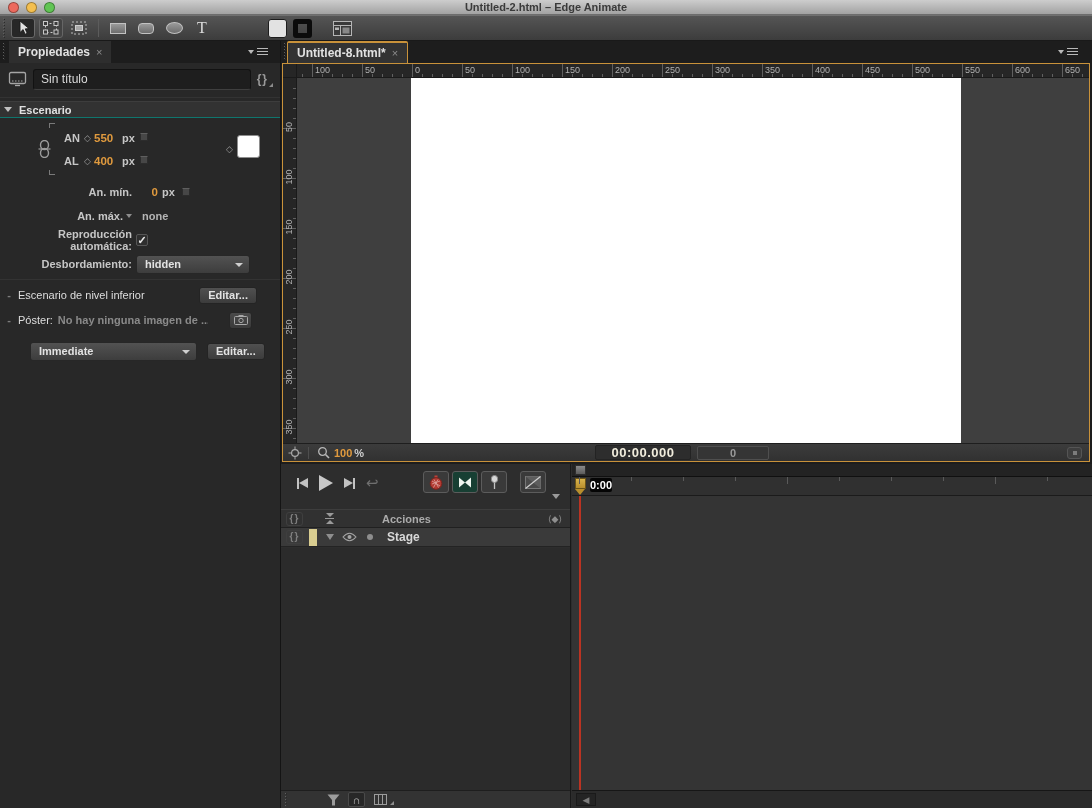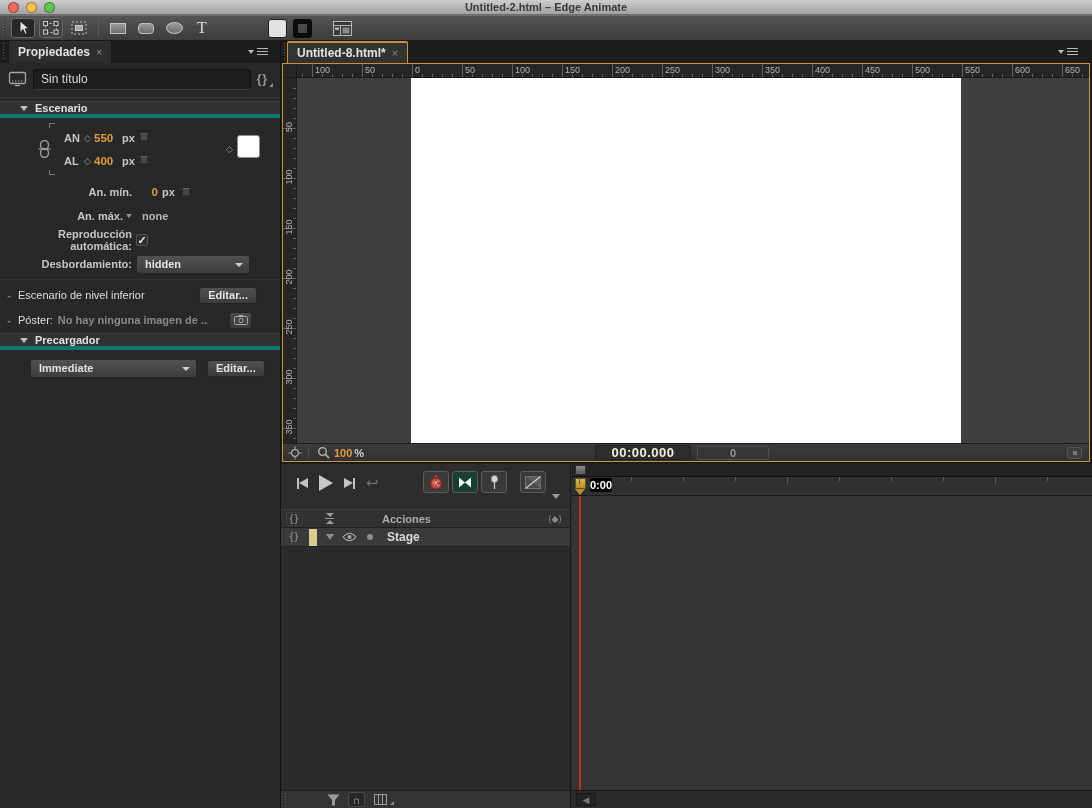--- a/index.html
+++ b/index.html
@@ -46,22 +46,22 @@
   .props-panel { position:absolute; left:0; top:41px; width:281px; height:767px; background:#282828; border-right:1px solid #141414; }
   .props-tabbar { position:relative; height:22px; background:#1d1d1d; display:flex; align-items:center; }
   .props-panel .panel-menu-icon { position:absolute; right:12px; top:7px; }
   .name-row { display:flex; align-items:center; gap:6px; padding:5px 8px 4px 8px; height:31px; }
   .tinput { background:#1e1e1e; border:1px solid #121212; border-bottom-color:#3f3f3f; border-radius:3px;
     color:#dcdcdc; font-size:12px; padding:0 7px; height:21px; line-height:19px; }
   .name-input { flex:1; }
   .braces { font-size:12px; font-weight:bold; color:#9a9a9a; letter-spacing:1px; position:relative; padding-right:4px; }
   .braces .corner { position:absolute; right:-1px; bottom:-1px; width:0; height:0;
     border-left:4px solid transparent; border-bottom:4px solid #8b8b8b; }
-  .sec-header { height:17px; background:#323232; border-top:1px solid #3d3d3d; border-bottom:4px solid #0f766e;
-    display:flex; align-items:center; gap:7px; padding-left:20px; font-weight:bold; color:#e0e0e0; }
+  .sec-header { height:17px; background:#323232; border-top:1px solid #3d3d3d; border-bottom:1px solid #0f766e;
+    display:flex; align-items:center; gap:7px; padding-left:4px; font-weight:bold; color:#e0e0e0; }
   .tri-down { width:0; height:0; border-left:4px solid transparent; border-right:4px solid transparent; border-top:5px solid #c0c0c0; }
   .size-block { position:relative; height:62px; }
   .dim-label { position:absolute; font-weight:bold; color:#c6c6c6; }
   .diamond { color:#999; font-size:9px; }
   .oval { color:#e09a3e; font-weight:bold; font-size:11.5px; }
   .pxu { font-weight:bold; color:#c6c6c6; }
   .mini-check { width:8px; height:8px; background:#474747; border:1px solid #2c2c2c; border-top-color:#5f5f5f; display:inline-block; }
   .stage-swatch { position:absolute; left:237px; top:17px; width:23px; height:23px; background:#fff; border:1px solid #8d8d8d; border-radius:3px; }
   .prow { display:flex; align-items:center; height:24px; }
   .plabel { width:136px; text-align:right; padding-right:4px; font-weight:bold; color:#c6c6c6; }
@@ -336,24 +336,20 @@
       <span class="poster-text">No hay ninguna imagen de ...</span>
       <span class="cam-btn">
         <svg class="cam-ic" width="14" height="10" viewBox="0 0 14 10">
           <rect x="0.5" y="1.5" width="13" height="8" rx="1" fill="none" stroke="#a8a8a8"></rect>
           <rect x="4.5" y="0" width="5" height="2" rx="0.5" fill="#a8a8a8"></rect>
           <circle cx="7" cy="5.5" r="2.2" fill="none" stroke="#a8a8a8"></circle>
         </svg>
       </span>
     </div>
 
-    <div class="sec-header">
-      <span class="tri-down"></span>
-      <span>Precargador</span>
-    </div>
 
     <div class="prow" style="height:36px;padding-left:30px">
       <span class="tselect" style="width:167px">
         <span>Immediate</span>
         <span class="arr"></span>
       </span>
       <span class="tbutton" style="margin-left:10px">Editar...</span>
     </div>
   </div>
 

